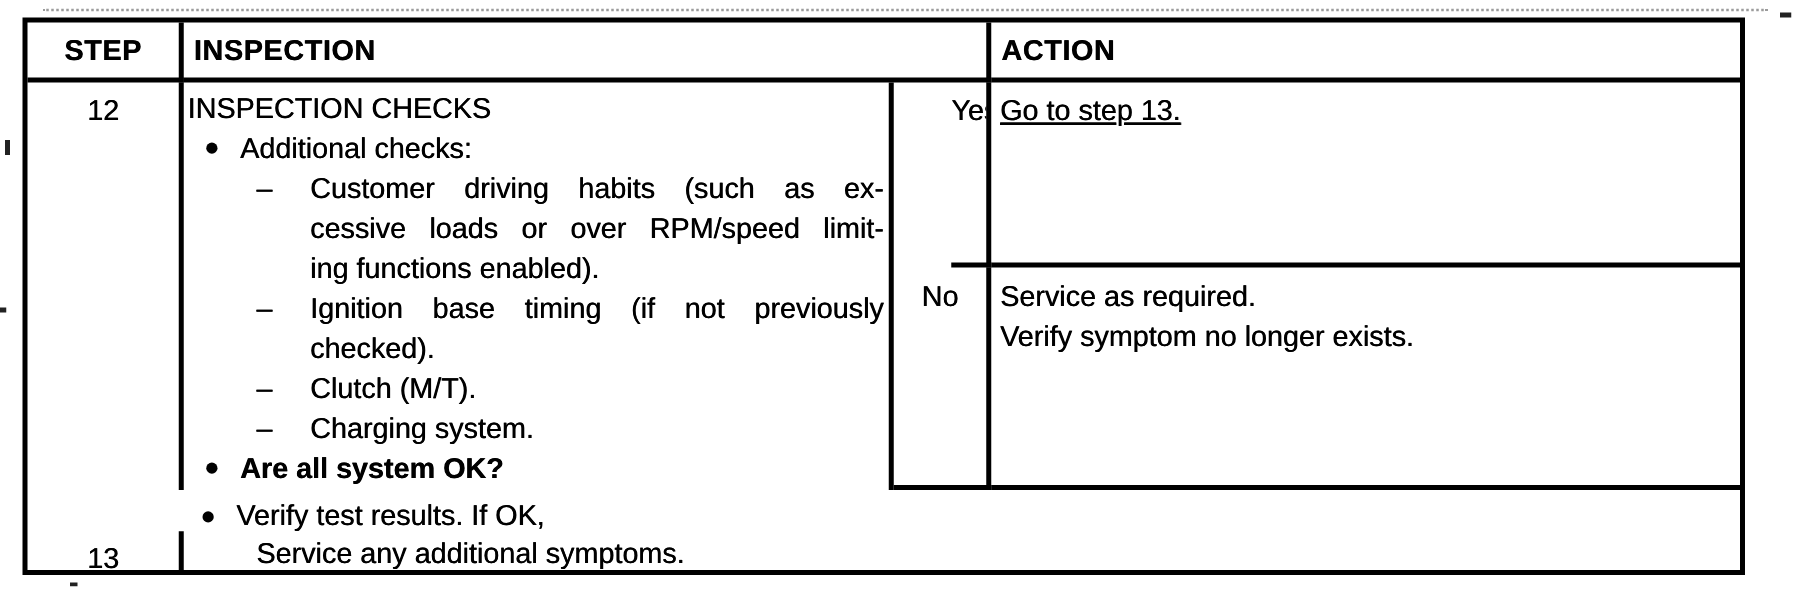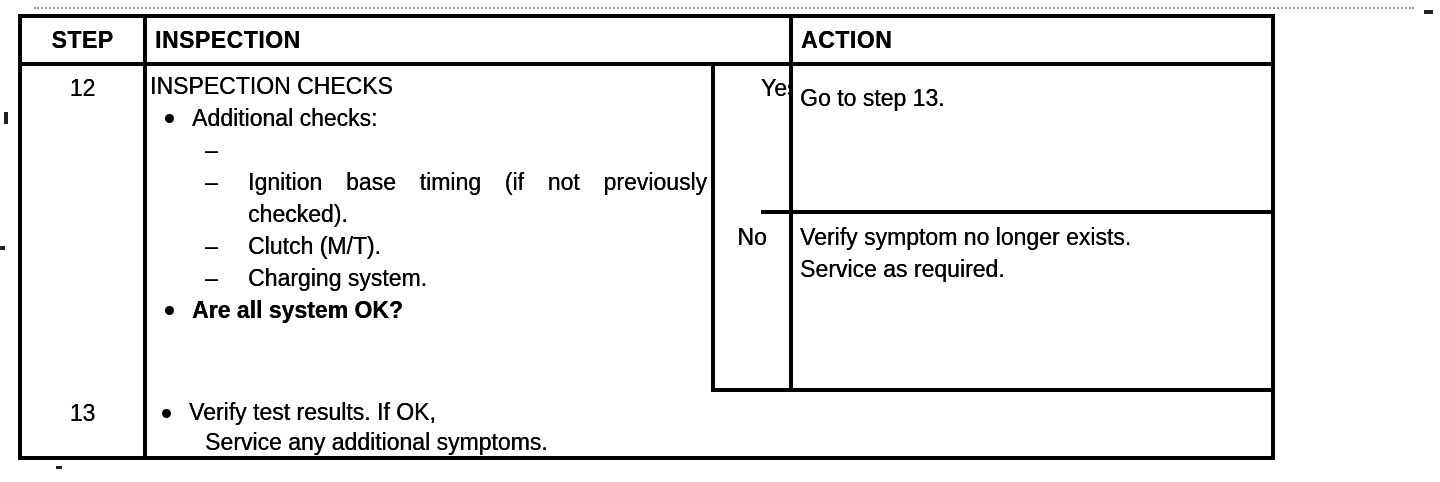--- a/index.html
+++ b/index.html
@@ -23,21 +23,21 @@
   }
   .speck { position: absolute; background: #222; }
   .speck1 { left: 4px;  top: 112px; width: 4px; height: 12px; }
   .speck2 { left: 1424px; top: 10px; width: 9px; height: 4px; }
   .speck3 { left: 56px; top: 466px; width: 6px; height: 3px; }
   .speck4 { left: 0px;  top: 246px; width: 5px; height: 4px; }
 
   
   .tbl {
     position: absolute; left: 18px; top: 14px;
-    width: 1257px; height: 446px;
+    width: 1378px; height: 446px;
     box-sizing: border-box;
     border: 4px solid #000;
     display: grid;
     grid-template-columns: 125px 568px 78px 1fr;
     grid-template-rows: 48px 148px 178px 1fr;
     background: #fff;
     font-size: 23px;
     line-height: 32px;
     text-shadow: 0.35px 0 0 #000; 
   }
@@ -50,24 +50,24 @@
     letter-spacing: 0.5px;
     display: flex; align-items: center;
   }
   .hdr-step { justify-content: center; grid-column: 1; grid-row: 1; }
   .hdr-insp { grid-column: 2 / span 2; grid-row: 1; padding-left: 8px; }
   .hdr-action { grid-column: 4; grid-row: 1; padding-left: 8px; }
 
   .num12 { grid-column: 1; grid-row: 2 / span 2; text-align: center; padding-top: 6px; }
   .insp  { grid-column: 2; grid-row: 2 / span 2; padding: 4px 4px 0 3px; }
   .yes-cell { grid-column: 3; grid-row: 2; text-align: center; padding-top: 6px; margin-left: 46px; }
-  .yes-act  { grid-column: 4; grid-row: 2; padding: 16px 8px 0 7px; }
+  .yes-act  { grid-column: 4; grid-row: 2; padding: 6px 8px 0 7px; text-decoration: underline; }
   .no-cell  { grid-column: 3; grid-row: 3; text-align: center; padding-top: 7px; }
   .no-act   { grid-column: 4; grid-row: 3; padding: 7px 8px 0 7px; }
-  .num13 { grid-column: 1; grid-row: 4; text-align: center; padding-top: 5px; }
+  .num13 { grid-column: 1; grid-row: 4; text-align: center; padding-top: 5px; margin-top: 33px; }
   .c13   { grid-column: 2 / span 3; grid-row: 4; padding-top: 5px; line-height: 30px; }
 
   
   .b-row { display: flex; align-items: flex-start; }
   .blt {
     flex: 0 0 9px; width: 9px; height: 9px; border-radius: 50%;
     background: #000; margin: 12px 0 0 15px;
   }
   .b-txt { margin-left: 18px; }
   .bold { font-weight: bold; }
@@ -101,20 +101,25 @@
     <div class="cell insp br">
       <div class="ln">INSPECTION CHECKS</div>
 
       <div class="b-row">
         <span class="blt"></span>
         <div class="b-txt">Additional checks:</div>
       </div>
 
       <div class="d-row">
         <span class="dsh">–</span>
+        <div class="d-txt">
+          <div class="ln jl">Customer driving habits (such as ex-</div>
+          <div class="ln jl">cessive loads or over RPM/speed limit-</div>
+          <div class="ln">ing functions enabled).</div>
+        </div>
       </div>
 
       <div class="d-row">
         <span class="dsh">–</span>
         <div class="d-txt">
           <div class="ln jl">Ignition base timing (if not previously</div>
           <div class="ln">checked).</div>
         </div>
       </div>
 
@@ -136,22 +141,22 @@
         <span class="blt"></span>
         <div class="b-txt bold">Are all system OK?</div>
       </div>
     </div>
 
     <div class="cell yes-cell br bb">Yes</div>
     <div class="cell yes-act bb">Go to step 13.</div>
 
     <div class="cell no-cell br bb">No</div>
     <div class="cell no-act bb">
+      <div class="ln">Service as required.</div>
       <div class="ln">Verify symptom no longer exists.</div>
-      <div class="ln">Service as required.</div>
     </div>
 
     <div class="cell num13 br">13</div>
     <div class="cell c13">
       <div class="b-row">
         <span class="blt"></span>
         <div class="b-txt">Verify test results. If OK,</div>
       </div>
       <div class="hang2">Service any additional symptoms.</div>
     </div>

